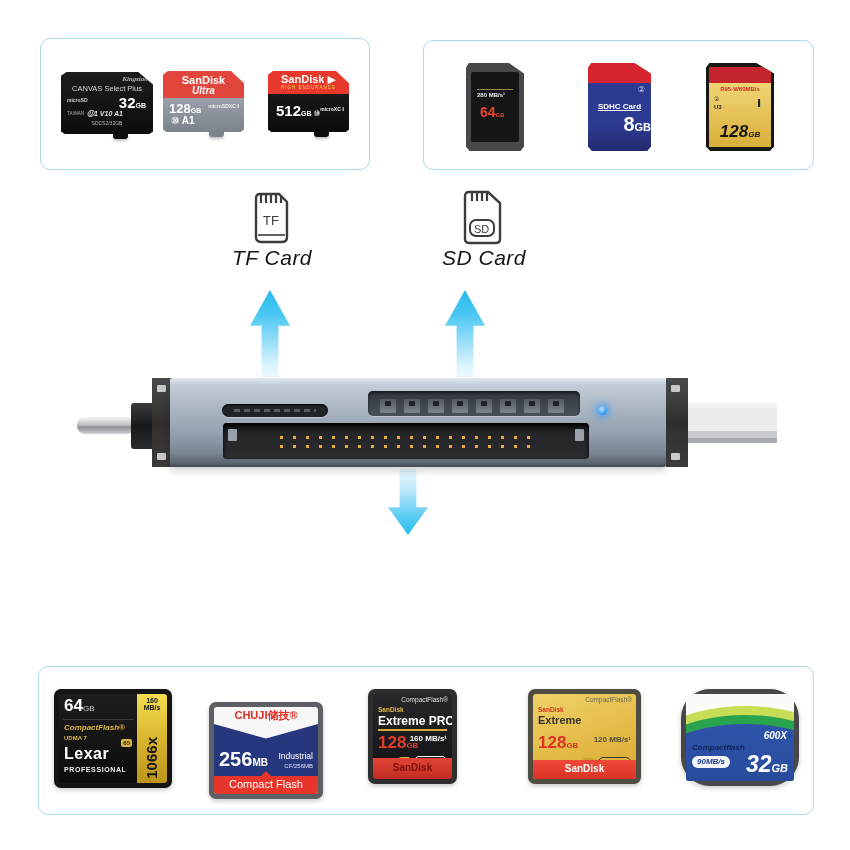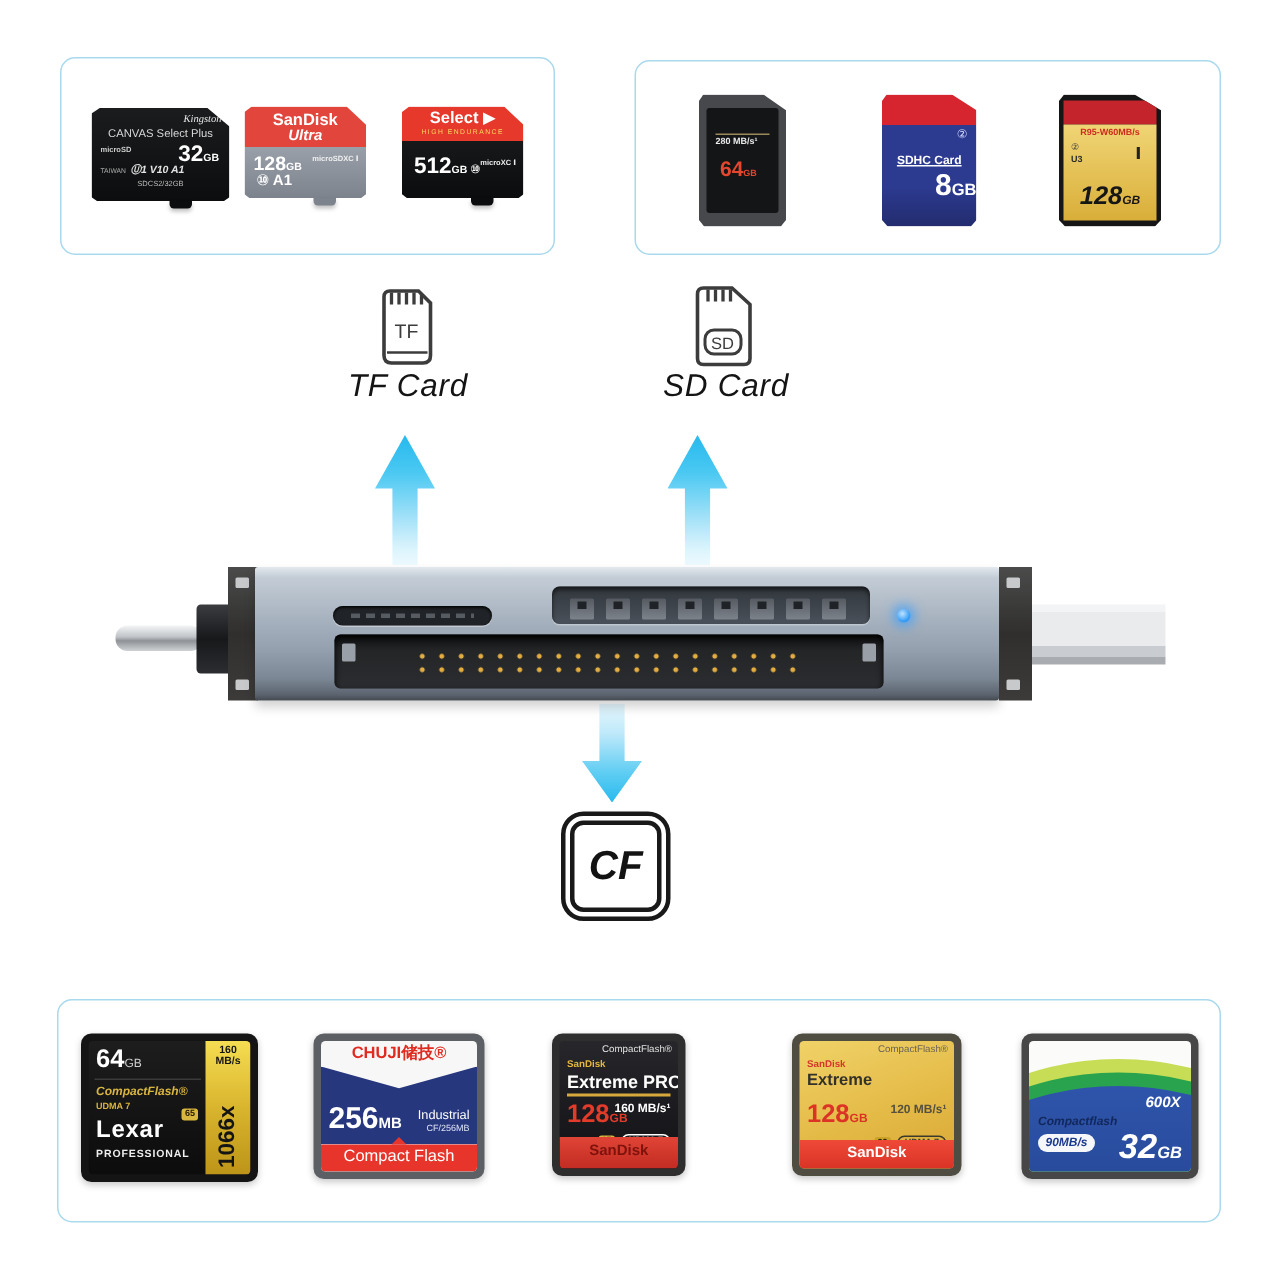--- a/index.html
+++ b/index.html
@@ -72,21 +72,21 @@
   .led{position:absolute;left:598px;top:406px;width:9px;height:9px;border-radius:50%;
     background:radial-gradient(circle at 40% 35%,#bfe2ff,#3aa0f7 60%,#1d7fe0);
     box-shadow:0 0 7px 3px rgba(64,160,250,.75);}
 
   
   .cf-frame{border-radius:7px;padding:5px;box-sizing:border-box;}
   .cf-inner{position:relative;width:100%;height:100%;border-radius:3px;overflow:hidden;}
   .lexar-frame{background:#141414;}
   .lexar-left{position:absolute;left:0;top:0;right:30px;bottom:0;background:linear-gradient(180deg,#1d1d1d,#0c0c0c);}
   .lexar-stripe{position:absolute;right:0;top:0;width:30px;bottom:0;background:linear-gradient(180deg,#f5dd52,#d9b52e 50%,#bd9418);}
-  .chuji-frame{background:#5c5f63;}
+  .chuji-frame{background:#5c5f63;margin-top:13px;}
   .chuji-inner{background:#f7f7f7;}
   .chuji-blue{position:absolute;left:0;right:0;top:17px;bottom:18px;background:#27377e;
     clip-path:polygon(0 0,50% 28%,100% 0,100% 100%,0 100%);}
   .chuji-red{position:absolute;left:0;right:0;bottom:0;height:18px;background:#e8352c;}
   .chuji-red::before{content:"";position:absolute;left:50%;top:-5px;margin-left:-5px;border-left:5px solid transparent;
     border-right:5px solid transparent;border-bottom:5px solid #e8352c;}
   .xpro-frame{background:#2e2e2e;}
   .xpro-inner{background:linear-gradient(180deg,#26262b,#121215);}
   .xpro-band{position:absolute;left:0;right:0;bottom:0;height:21px;background:linear-gradient(180deg,#e04436,#c22c22);}
   .xtr-frame{background:#4f4c41;}
@@ -123,21 +123,21 @@
     <div class="card msd ultra" style="left:122px;top:32px;width:81px;height:61px;">
       <div class="t" style="top:4px;left:0;width:100%;text-align:center;font-size:11px;font-weight:700;color:#fff;">SanDisk</div>
       <div class="t" style="top:15px;left:0;width:100%;text-align:center;font-size:10px;font-weight:700;font-style:italic;color:#fff;">Ultra</div>
       <div class="t" style="top:31px;left:6px;font-size:13px;font-weight:700;color:#fff;"><span>128</span><span style="font-size:7px;">GB</span></div>
       <div class="t" style="top:33px;right:5px;font-size:5px;color:#f0f0f0;font-weight:700;">microSDXC Ⅰ</div>
       <div class="t" style="bottom:6px;left:8px;font-size:10px;font-weight:700;color:#fff;">⑩ A1</div>
     </div>
     <div class="msd-tab" style="left:168px;top:93px;background:#7d838d;"></div>
 
     <div class="card msd feelroi" style="left:227px;top:32px;width:81px;height:61px;">
-      <div class="t" style="top:3px;left:0;width:100%;text-align:center;font-size:11px;font-weight:700;color:#fff;">Select ▶</div>
+      <div class="t" style="top:3px;left:0;width:100%;text-align:center;font-size:11px;font-weight:700;color:#fff;">SanDisk ▶</div>
       <div class="t" style="top:15px;left:0;width:100%;text-align:center;font-size:4.5px;letter-spacing:1px;color:#f7d95e;">HIGH ENDURANCE</div>
       <div class="t" style="top:32px;left:8px;font-size:15px;font-weight:700;color:#fff;"><span>512</span><span style="font-size:7px;">GB</span><span style="font-size:7px;"> </span><span style="font-size:8px;">⑩</span></div>
       <div class="t" style="top:36px;right:5px;font-size:5px;color:#ededed;font-weight:700;">microXC Ⅰ</div>
     </div>
     <div class="msd-tab" style="left:273px;top:93px;background:#0b0c0d;"></div>
   </div>
 
   <div class="box" style="left:423px;top:40px;width:389px;height:128px;">
 
     <div class="card sd sd-black" style="left:42px;top:22px;width:58px;height:88px;">
@@ -211,23 +211,20 @@
         <div class="pins"></div>
     </div>
     <div class="led"></div>
     <div class="dev-cap" style="left:666px;width:22px;">
         <div class="clip1"></div>
         <div class="clip2"></div>
       </div>
     <div class="usba"></div>
   </div>
 
-  <div class="cficon" style="left:374px;top:541px;">
-    <div class="inner">CF</div>
-  </div>
 
   <div class="box" style="left:38px;top:666px;width:774px;height:147px;">
 
     <div class="card cf-frame lexar-frame" style="left:15px;top:22px;width:118px;height:99px;">
       <div class="cf-inner">
         <div class="lexar-left">
           <div class="t" style="top:3px;left:5px;color:#fff;"><span style="font-size:17px;font-weight:700;">64</span><span style="font-size:8px;color:#cfcfcf;">GB</span></div>
           <div style="position:absolute;top:25px;left:4px;right:3px;height:1px;background:#3a3a3a;"></div>
           <div class="t" style="top:30px;left:5px;font-size:8px;font-weight:700;font-style:italic;color:#d9b63f;">CompactFlash®</div>
           <div class="t" style="top:41px;left:5px;font-size:6px;font-weight:700;color:#d9b63f;">UDMA 7</div>
@@ -278,21 +275,21 @@
         <div class="t" style="top:21px;left:5px;font-size:11px;font-weight:700;color:#33312a;">Extreme</div>
         <div class="t" style="top:40px;left:5px;color:#dc3327;"><span style="font-size:17px;font-weight:700;">128</span><span style="font-size:8px;font-weight:700;">GB</span></div>
         <div class="t" style="top:42px;right:5px;font-size:8px;font-weight:700;color:#55503f;">120 MB/s¹</div>
         <div class="t" style="top:57px;right:5px;color:#3a3a2c;"><span class="badge-gold" style="background:#caa227;">20</span> <span class="pill-udma">UDMA 7</span></div>
         <div class="xtr-band">
           <div class="t" style="top:4px;left:0;width:100%;text-align:center;font-size:10px;font-weight:700;color:#fff;">SanDisk</div>
         </div>
       </div>
     </div>
 
-    <div class="card cf-frame green-frame" style="left:642px;top:22px;width:118px;height:97px;">
+    <div class="card cf-frame green-frame" style="left:642px;top:22px;width:118px;height:97px;border-radius:29px;">
       <div class="cf-inner green-inner">
         <div class="sw sw1"></div>
         <div class="sw sw2"></div>
         <div class="sw sw3"></div>
         <div class="t" style="top:37px;right:7px;font-size:10px;font-weight:700;font-style:italic;color:#fff;">600X</div>
         <div class="t" style="top:50px;left:6px;font-size:8px;font-weight:700;font-style:italic;color:#12275c;">Compactflash</div>
         <div class="t" style="top:62px;left:6px;background:#f5f7fa;border-radius:8px;padding:2px 5px;font-size:8px;font-weight:700;font-style:italic;color:#1d3a8f;">90MB/s</div>
         <div class="t" style="bottom:5px;right:6px;color:#fff;font-style:italic;"><span style="font-size:23px;font-weight:700;">32</span><span style="font-size:11px;font-weight:700;">GB</span></div>
       </div>
     </div>

